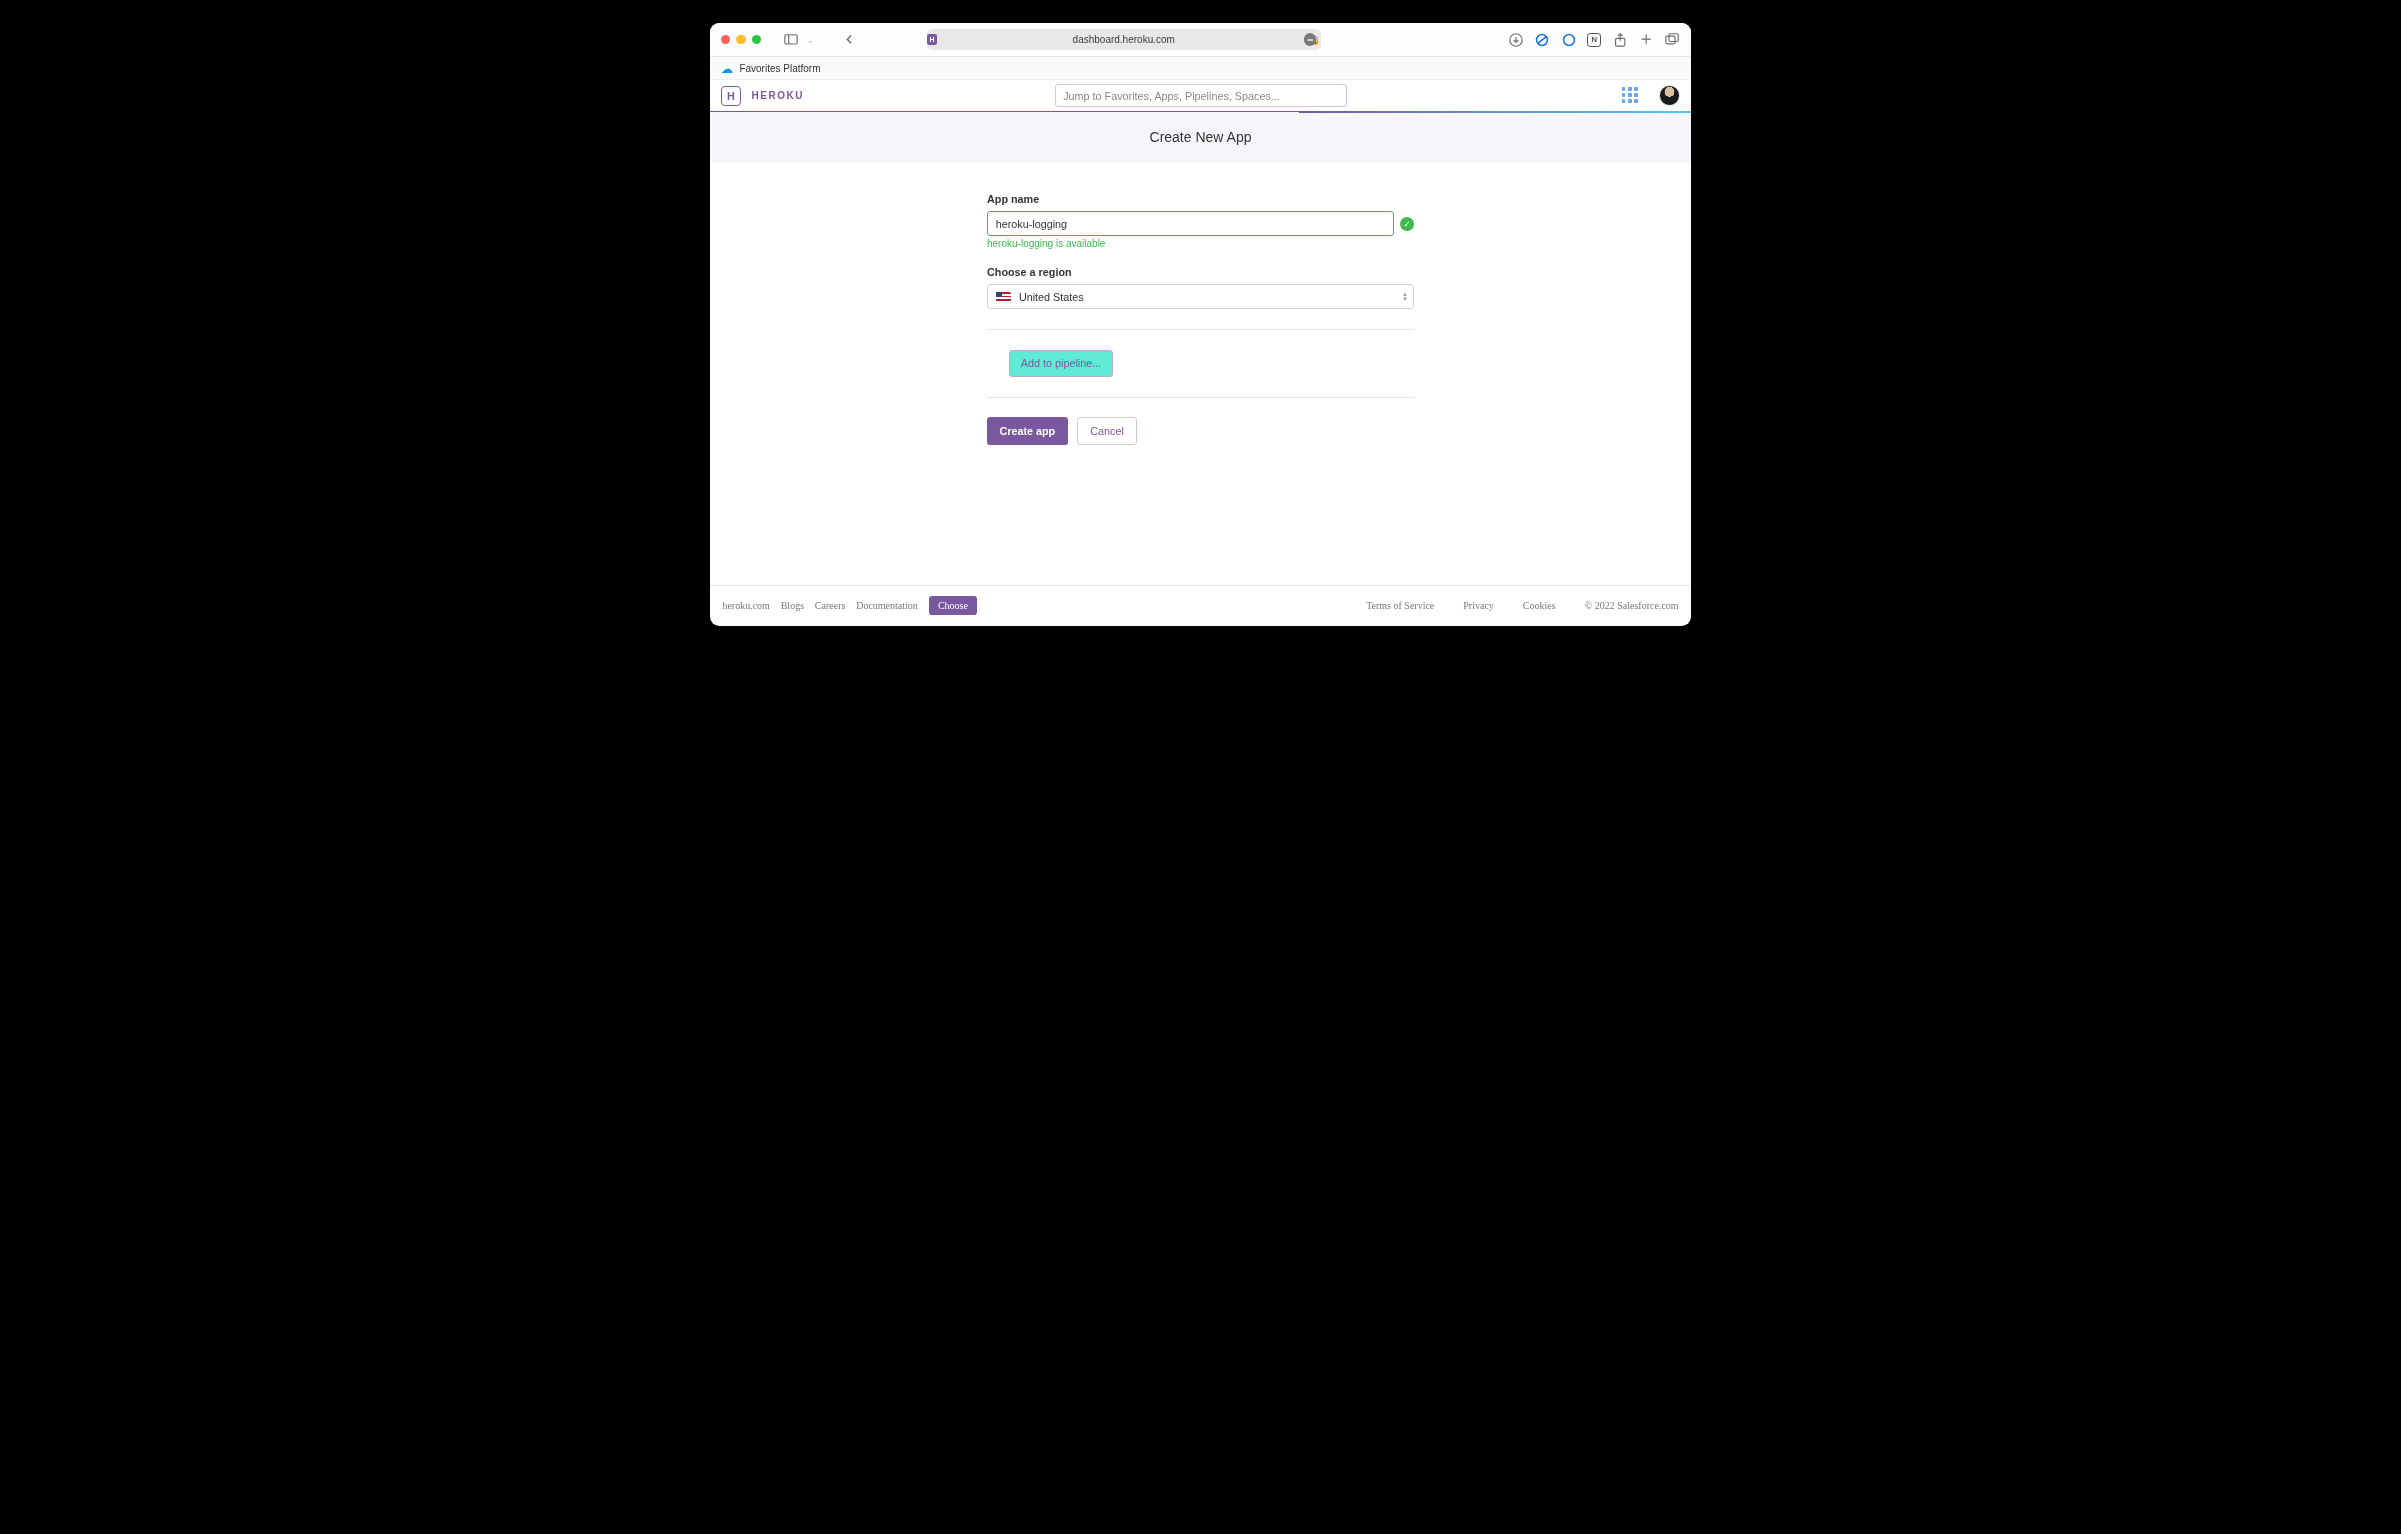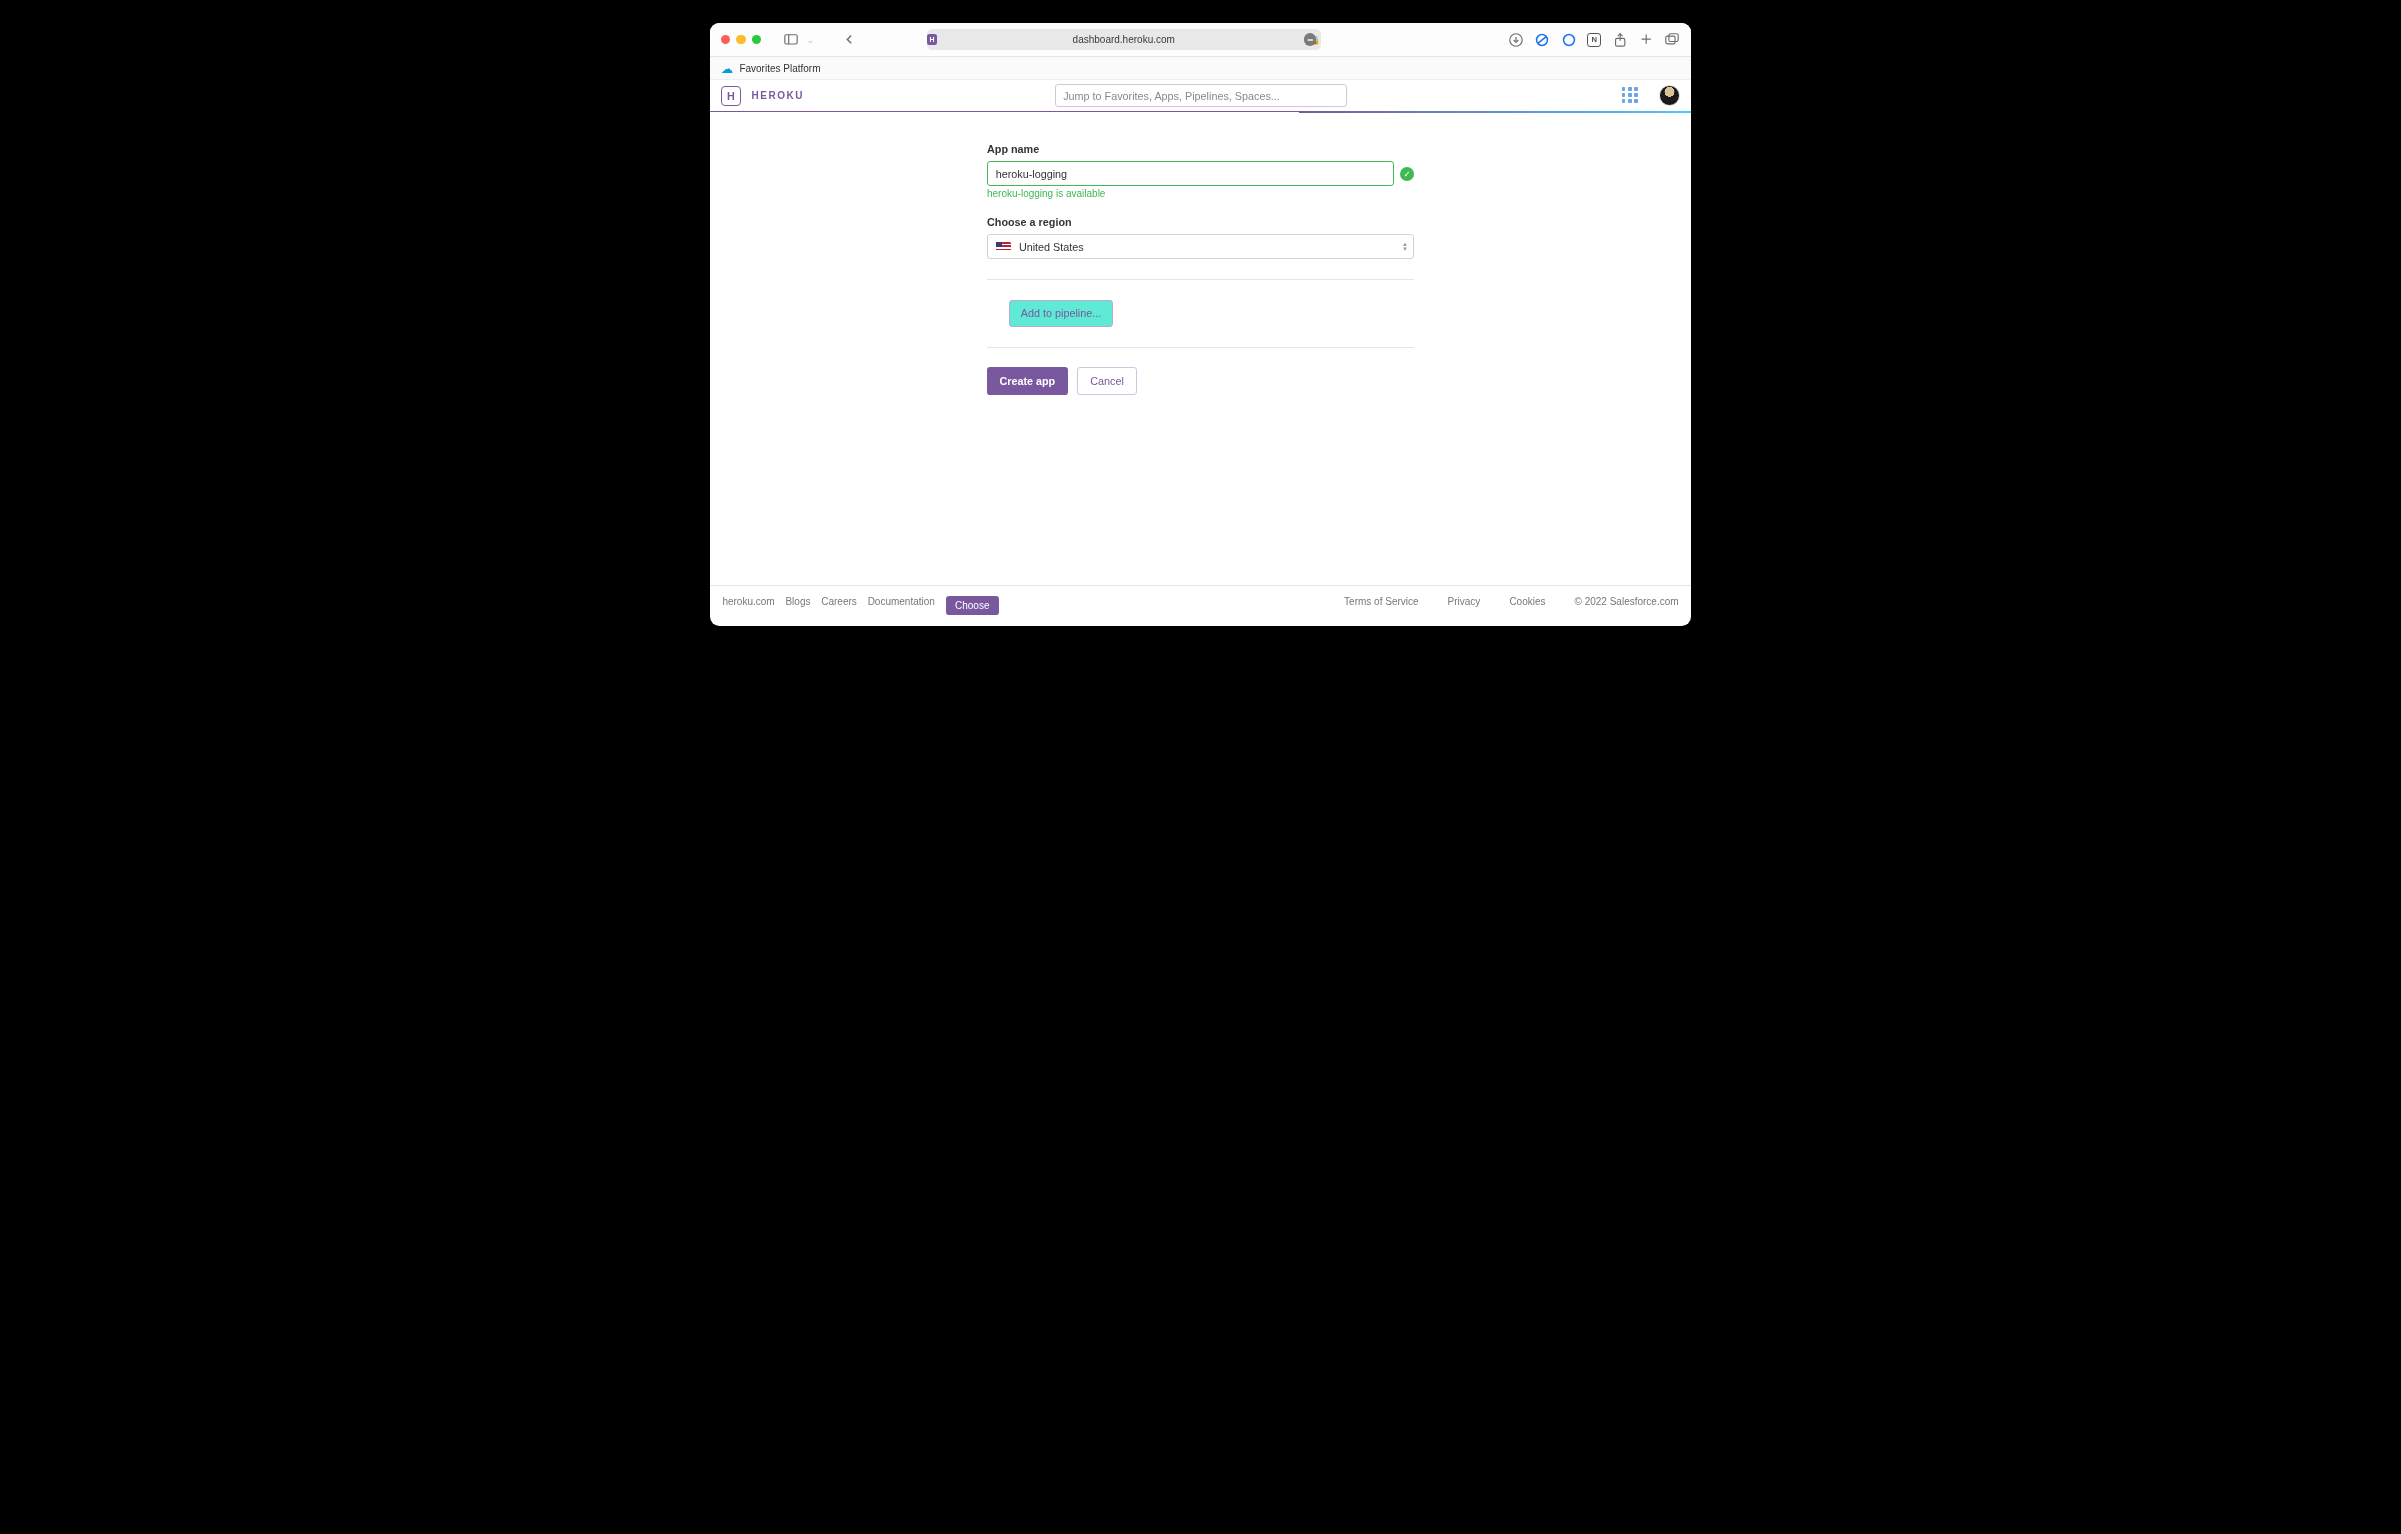--- a/index.html
+++ b/index.html
@@ -56,21 +56,21 @@
 .flag { width:15.5px; height:10px; background: linear-gradient(#b22234 0 7%, #fff 7% 14%, #b22234 14% 21%, #fff 21% 28%, #b22234 28% 35%, #fff 35% 42%, #b22234 42% 50%, #fff 50% 57%, #b22234 57% 64%, #fff 64% 71%, #b22234 71% 78%, #fff 78% 85%, #b22234 85% 92%, #fff 92%); position:relative; border-radius:1.5px; }
 .flag::before { content:""; position:absolute; left:0; top:0; width:6.2px; height:5.4px; background:#3c3b6e; }
 .sel-arrows { position:absolute; right:6.2px; color:#999; font-size:7px; line-height:4.6px; }
 .divider { height:0.8px; background:#e5e5e5; margin: 20px 0; }
 .pipeline-btn { border:0.8px solid #b9a9d3; color:#79589f; background:#5eead4; padding: 6.2px 10.8px; border-radius:3.1px; font-size:10.8px; cursor:pointer; font-weight:500;margin-left:22px; }
 .action-row { display:flex; gap:9.3px; margin-top:0; }
 .btn-primary { background:#79589f; color:#fff; border:none; padding:7px 12.4px; border-radius:3.1px; font-size:10.8px; font-weight:700; cursor:pointer; }
 .btn-secondary { background:#fff; color:#79589f; border:0.8px solid #cfc5de; padding:7px 12.4px; border-radius:3.1px; font-size:10.8px; font-weight:500; cursor:pointer; }
 
 
-.footer { margin-top:auto; border-top:0.8px solid #e5e5e5; padding: 10.8px 12.4px; display:flex; align-items:flex-start; font-size:10px; }
+.footer { margin-top:auto; border-top:0.8px solid #e5e5e5; padding: 10.8px 12.4px; display:flex; align-items:center; font-size:10px;font-family:Liberation Serif, serif; }
 .f-links { display:flex; gap:10.8px; }
 .f-links a { color:#777; text-decoration:none; }
 .support-btn { background:#79589f; color:#fff; padding:3.9px 9.3px; border-radius:3.1px; font-size:10px; margin-left:10.8px; }
 .f-right { margin-left:auto; display:flex; gap:29px; align-items:center; }
 .f-right a { color:#777; text-decoration:none; }
 .f-copy { color:#777; }
 </style>
 </head>
 <body>
 
@@ -160,20 +160,23 @@
         <span></span>
         <span></span>
         <span></span>
         <span></span>
         <span></span>
         <span></span>
       </div>
     <div class="h-avatar"></div>
   </div>
 
+  <div class="title-bar">
+    <span>Create New App</span>
+  </div>
 
   <div class="form-wrap">
     <div class="lbl">App name</div>
     <div class="row-input">
       <input class="app-input" value="heroku-logging" style="">
       <div class="check-ic">✓</div>
     </div>
     <div class="avail">
       <span class="name">heroku-logging</span><span class="txt"> is available</span>
     </div>

